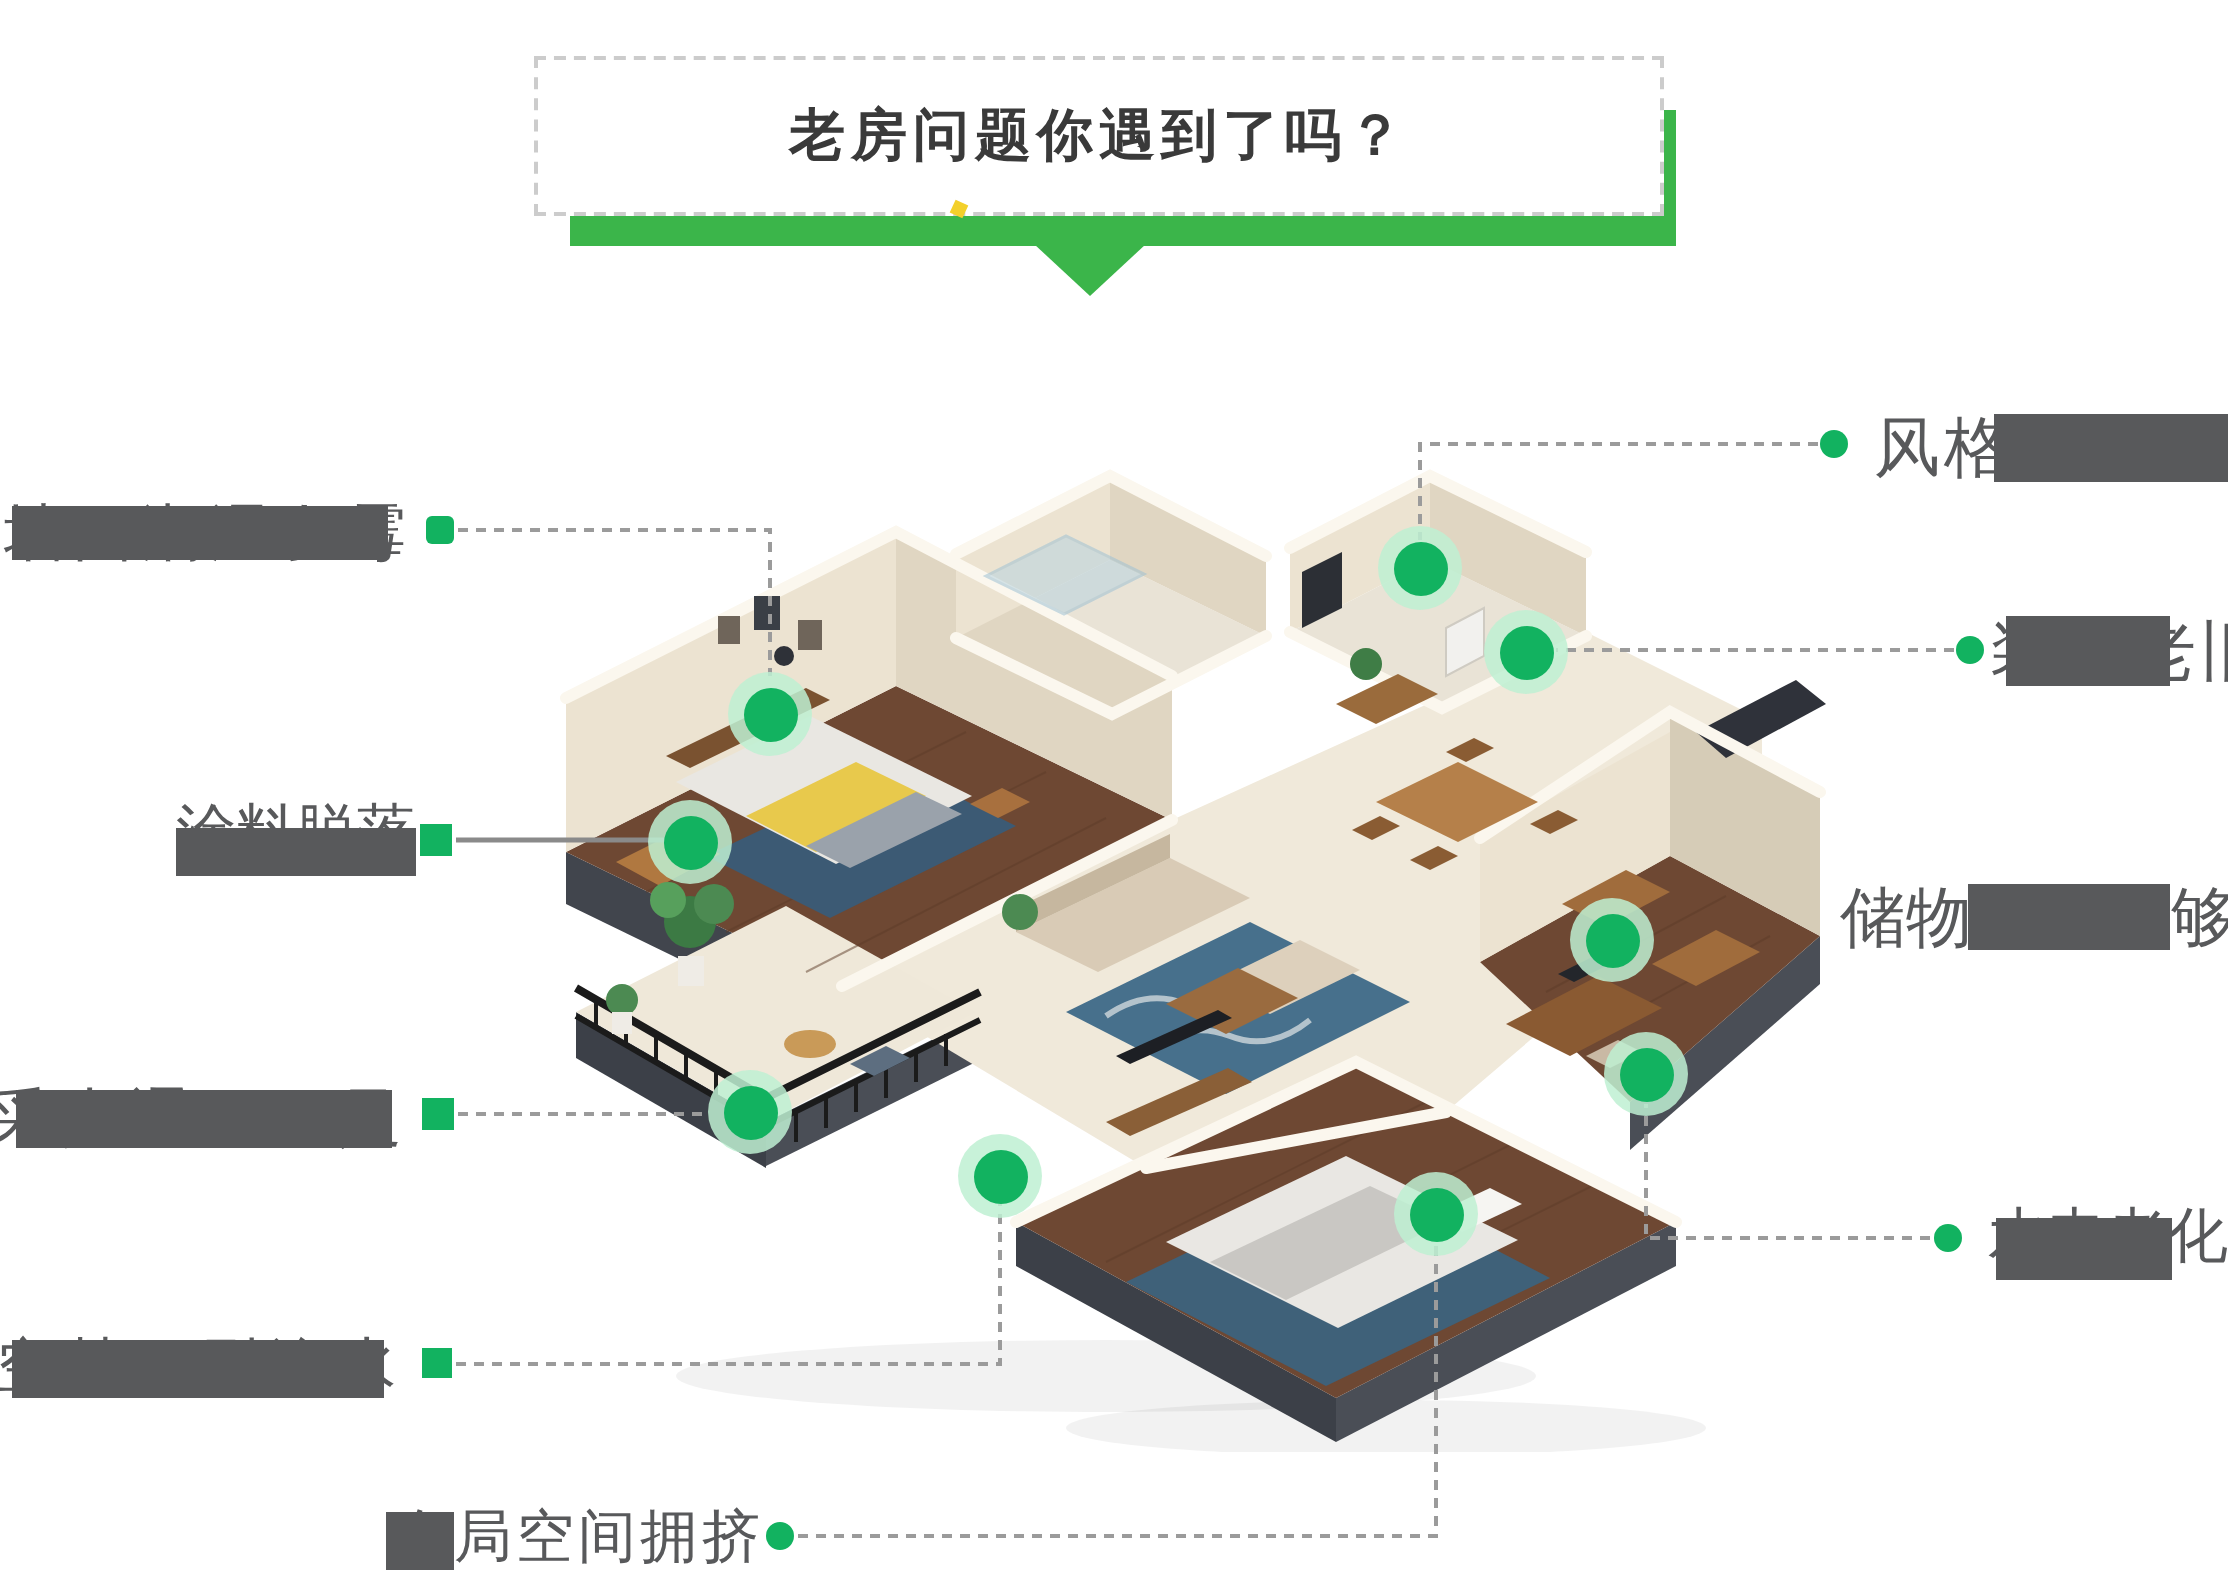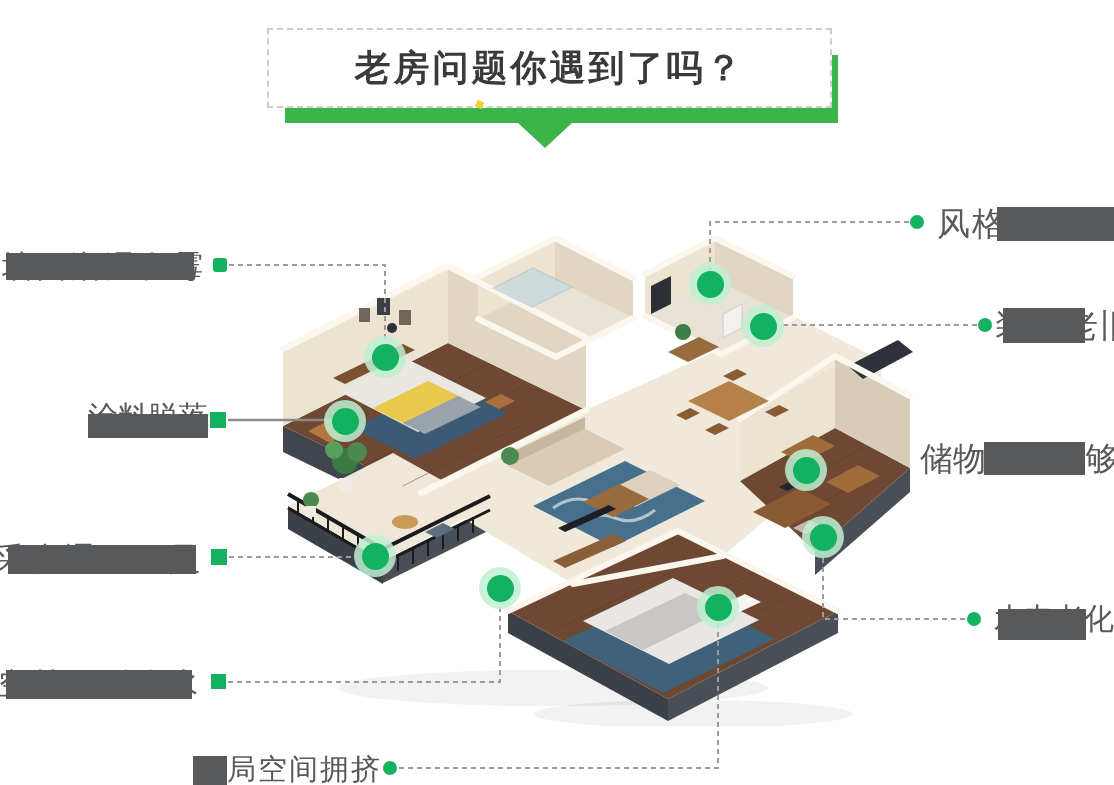--- a/index.html
+++ b/index.html
@@ -3,21 +3,21 @@
 <meta charset="utf-8">
 <style>
   html,body{margin:0;padding:0;background:#ffffff;}
   body{width:1114px;height:785px;overflow:hidden;font-family:"Liberation Sans","DejaVu Sans",sans-serif;}
   .stage{position:relative;width:1114px;height:785px;background:#fff;}
 
   
   .title-backdrop{position:absolute;left:285px;top:55px;width:553px;height:68px;background:#3bb54a;}
   .title-box{position:absolute;left:267px;top:28px;width:561px;height:76px;background:#ffffff;
              border:2px dashed #cccccc;display:flex;align-items:center;justify-content:center;}
-  .title-text{font-size:36px;font-weight:900;letter-spacing:3px;color:#3a3a3a;white-space:nowrap;}
+  .title-text{font-size:28px;font-weight:900;letter-spacing:3px;color:#3a3a3a;white-space:nowrap;}
   .title-arrow{position:absolute;left:517px;top:122px;width:0;height:0;
                border-left:28px solid transparent;border-right:28px solid transparent;
                border-top:26px solid #3bb54a;}
   .title-speck{position:absolute;left:476px;top:101px;width:7px;height:7px;background:#f3d02b;transform:rotate(25deg);}
 
   
   .plan-svg{position:absolute;left:253px;top:216px;width:660px;height:510px;}
   .overlay-svg{position:absolute;left:0;top:0;width:1114px;height:785px;pointer-events:none;}
 
   

